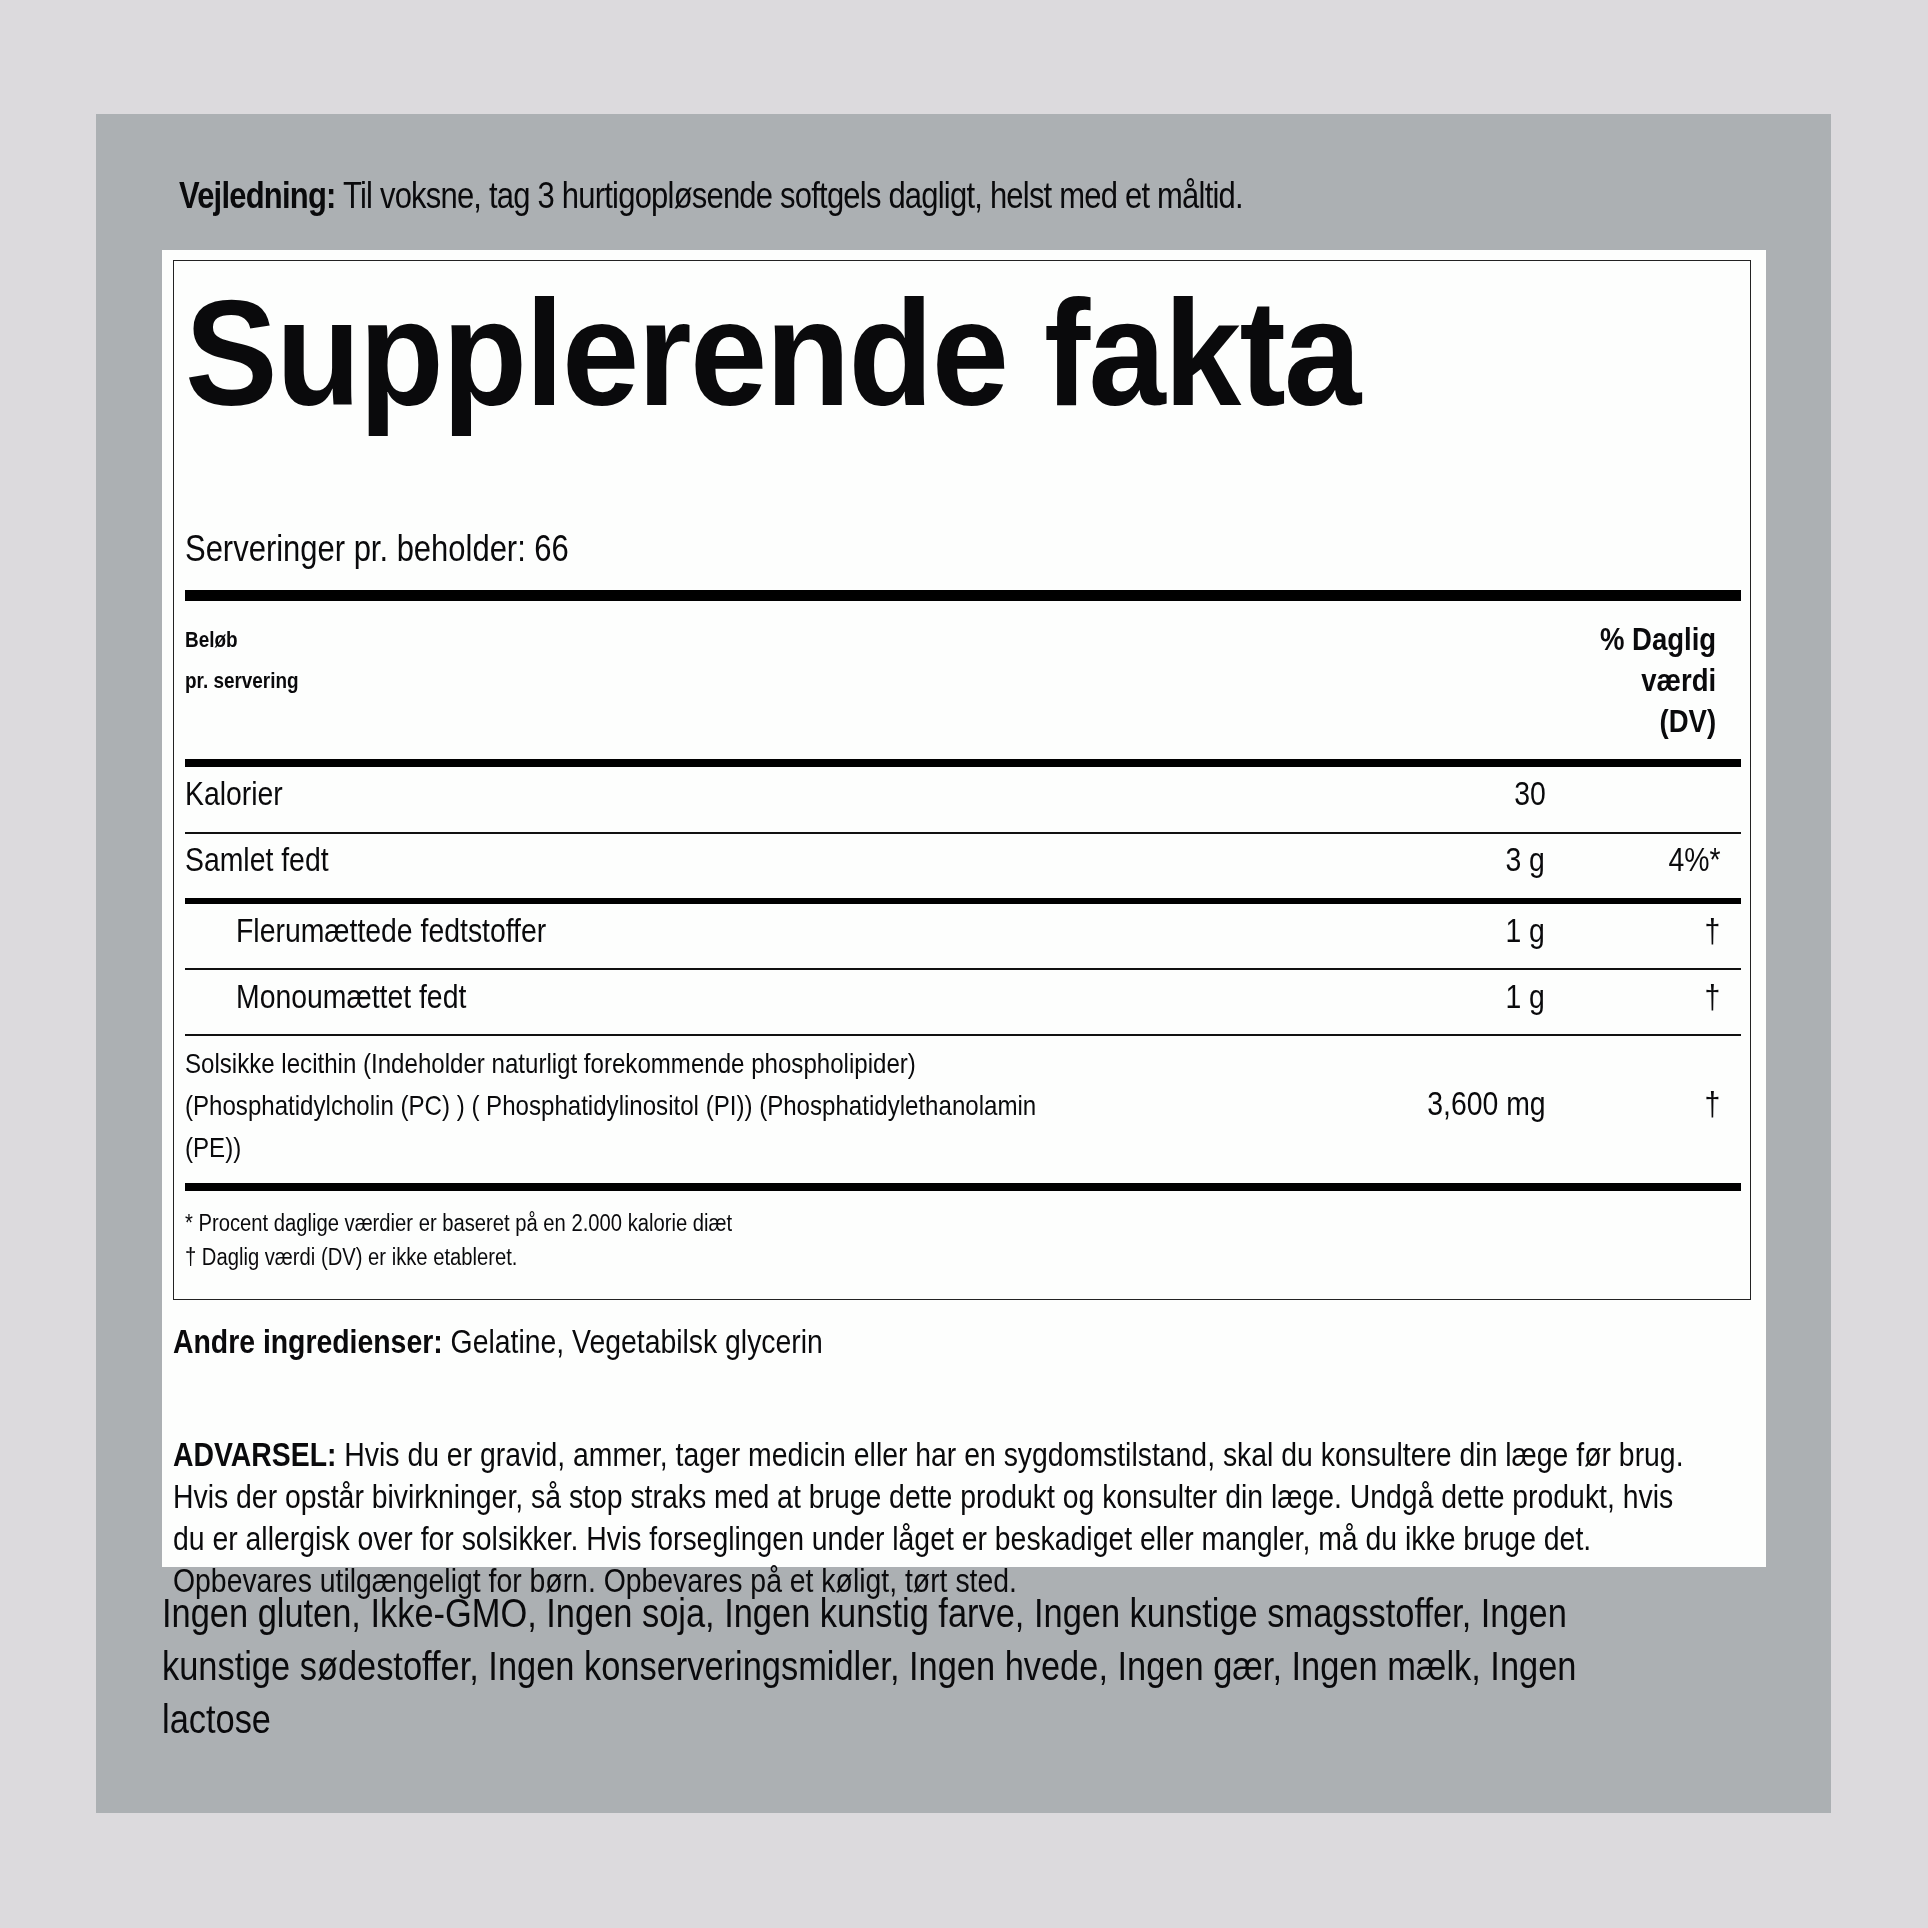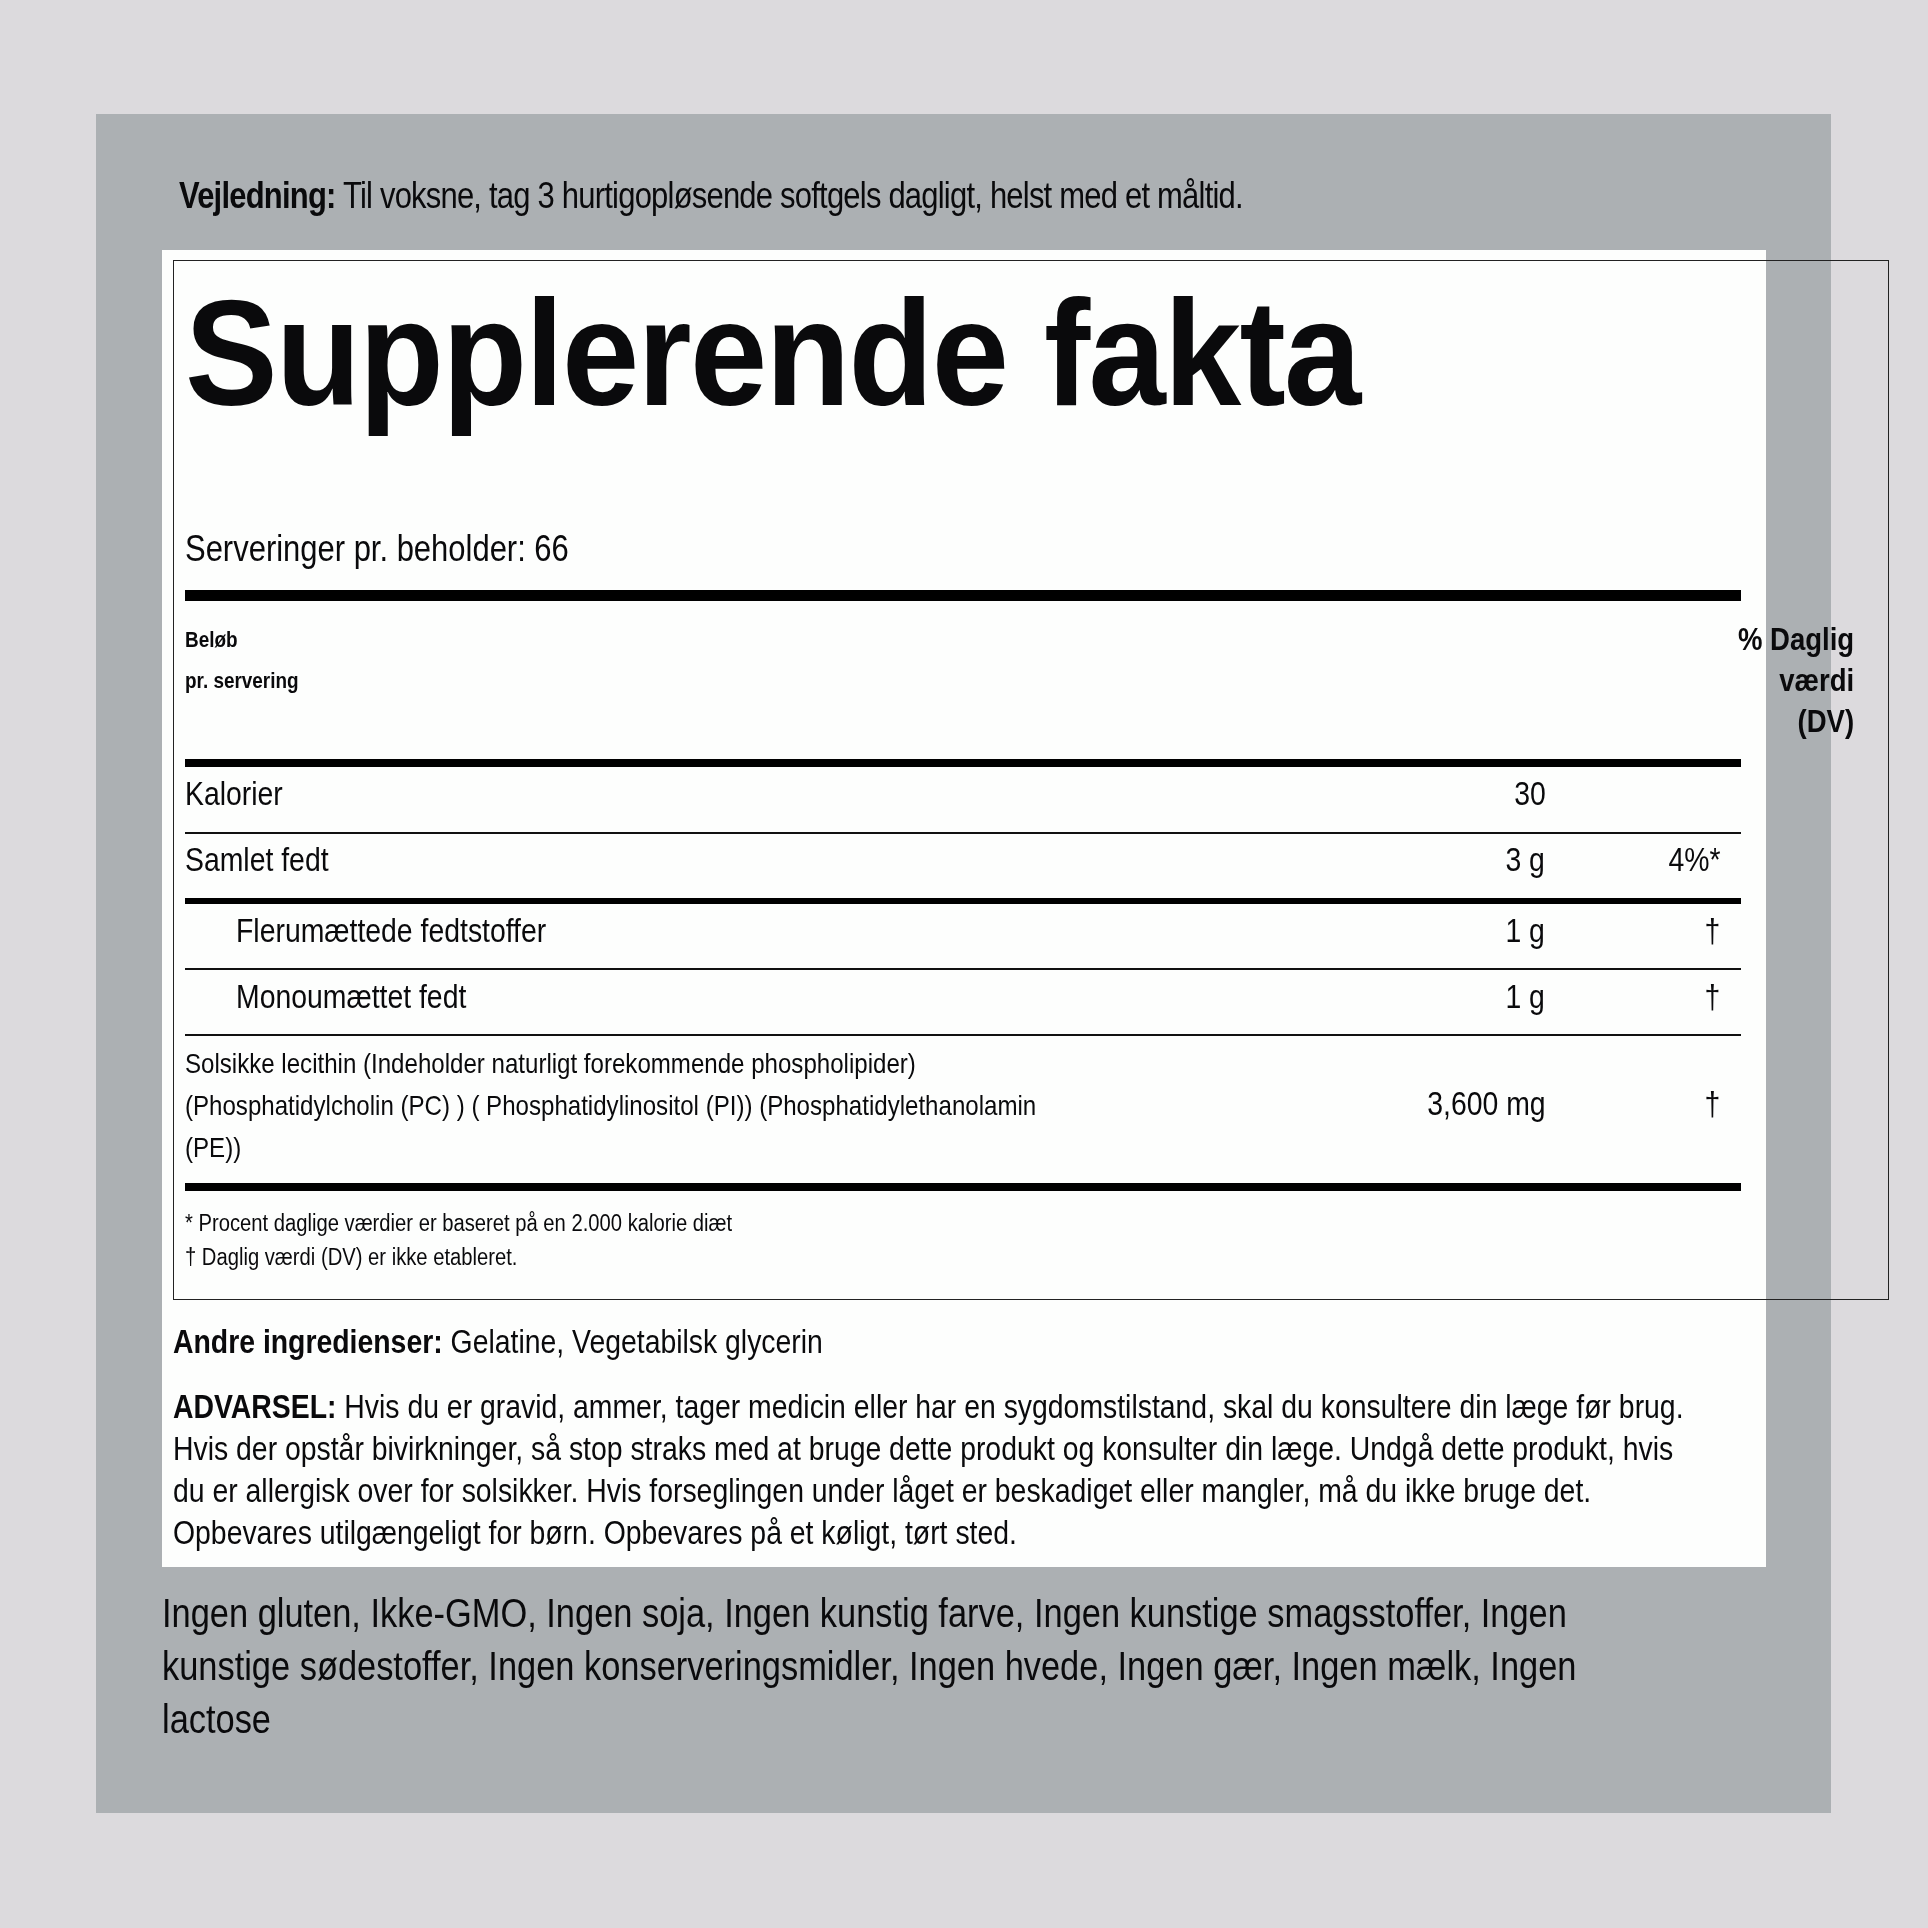--- a/index.html
+++ b/index.html
@@ -2,38 +2,38 @@
 <html style="font-size:15px"><head>
 <meta charset="utf-8">
 <style>
   html,body{margin:0;padding:0;}
   body{width:1928px;height:1928px;background:#dcdadd;position:relative;overflow:hidden;
        font-family:"Liberation Sans","DejaVu Sans",sans-serif;color:#0a0a0c;}
   .panel{position:absolute;left:96px;top:114px;width:1735px;height:1699px;background:#acb0b3;}
   .directions{position:absolute;left:179px;top:175px;font-size:36px;letter-spacing:-0.9px;transform:scaleX(0.86);transform-origin:left;white-space:nowrap;}
   .b{font-weight:bold;}
   .white{position:absolute;left:162px;top:250px;width:1604px;height:1317px;background:#fdfefd;}
-  .box{position:absolute;left:173px;top:260px;width:1716px;height:1040px;border:1.9px solid #222;box-sizing:border-box;}
+  .box{position:absolute;left:173px;top:260px;width:1578px;height:1040px;border:1.9px solid #222;box-sizing:border-box;}
   .title{position:absolute;left:11.3px;top:9.4px;font-size:151px;font-weight:bold;letter-spacing:-1.9px;transform:scaleX(0.92);transform-origin:left;white-space:nowrap;line-height:1.1;}
   .cond{transform:scaleX(0.86);transform-origin:left;white-space:nowrap;display:inline-block;}
   .line{position:absolute;left:11.3px;font-size:36px;}
   .bar{position:absolute;left:11.3px;width:1556px;background:#000;}
   .hdr-left{position:absolute;left:11.3px;top:358px;font-size:22px;font-weight:bold;line-height:41px;}
   .hdr-right{position:absolute;right:34px;top:358px;font-size:32px;font-weight:bold;line-height:41px;text-align:right;transform:scaleX(0.86);transform-origin:right;}
   .row{position:absolute;left:11.3px;width:1556px;font-size:33px;}
   .row .name{position:absolute;left:0;}
   .row .name.indent{left:51px;}
   .row .amt{position:absolute;right:196px;text-align:right;transform:scaleX(0.86);transform-origin:right;white-space:nowrap;}
   .row .dv{position:absolute;right:21px;text-align:right;transform:scaleX(0.86);transform-origin:right;white-space:nowrap;}
   .thin{position:absolute;left:11.3px;width:1556px;height:1.9px;background:#111;}
   .lec{position:absolute;left:11.3px;top:782px;font-size:28px;line-height:42px;width:1130px;}
   .lec span{display:block;transform:scaleX(0.86);transform-origin:left;white-space:nowrap;}
   .foot{position:absolute;left:11.3px;font-size:23.5px;transform:scaleX(0.86);transform-origin:left;white-space:nowrap;}
   .other{position:absolute;left:173px;top:1323px;font-size:33px;transform:scaleX(0.86);transform-origin:left;white-space:nowrap;}
-  .warn{position:absolute;left:173px;top:1386px;font-size:33px;line-height:42px;}
+  .warn{position:absolute;left:173px;top:1434px;font-size:33px;line-height:42px;}
   .warn span{display:block;transform:scaleX(0.86);transform-origin:left;white-space:nowrap;}
   .claims{position:absolute;left:162px;top:1587px;font-size:40px;line-height:53px;}
   .claims span{display:block;transform:scaleX(0.86);transform-origin:left;white-space:nowrap;}
 </style>
 </head>
 <body>
 
 <div class="panel"></div>
 
 <div class="directions">

